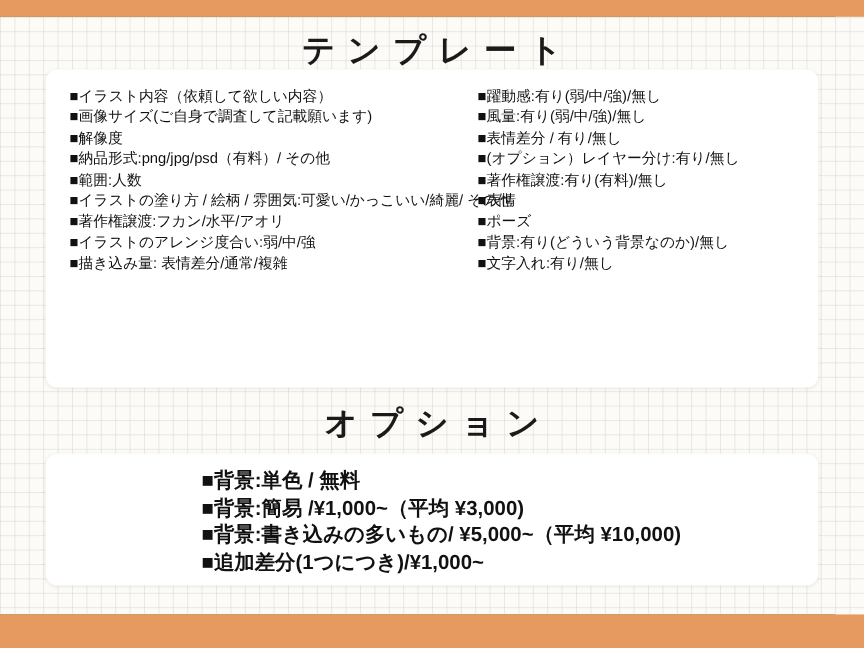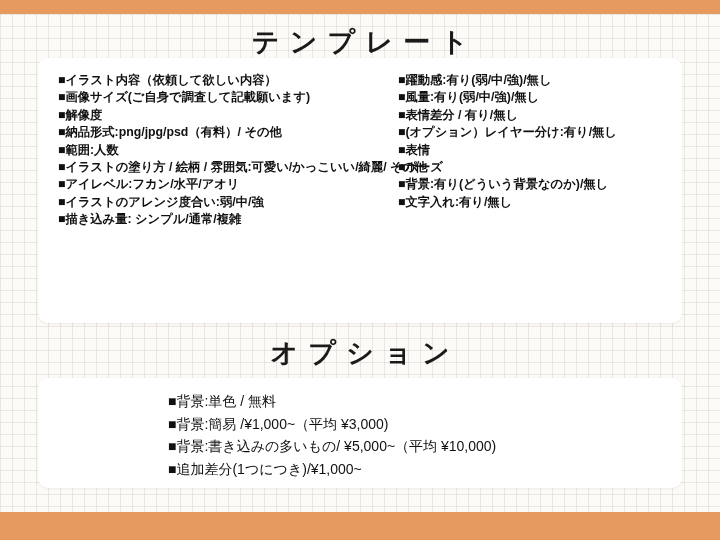--- a/index.html
+++ b/index.html
@@ -90,35 +90,35 @@
     position: absolute;
     top: 14px;
   }
   #template-col-left { left: 20px; width: 340px; }
   #template-col-right { left: 360px; width: 280px; }
   .line {
     font-size: 12.3px;
     color: #111111;
     line-height: 17.4px;
     white-space: nowrap;
-    font-weight: bold;
+    font-weight: normal;
     letter-spacing: 0px;
   }
   #option-list {
     position: absolute;
     left: 130px;
     top: 12px;
     width: 500px;
   }
   .opt-line {
-    font-size: 14px;
+    font-size: 17px;
     color: #111111;
     line-height: 22.5px;
     white-space: nowrap;
-    font-weight: normal;
+    font-weight: bold;
   }
 </style>
 </head>
 <body>
 
 <div class="page">
   <div class="grid-bg"></div>
   <div class="top-band"></div>
   <div class="bottom-band"></div>
 
@@ -127,29 +127,30 @@
     <div class="heading" id="template-heading">テンプレート</div>
 
     <div class="card" id="template-card">
       <div class="col" id="template-col-left">
         <div class="line">■イラスト内容（依頼して欲しい内容）</div>
         <div class="line">■画像サイズ(ご自身で調査して記載願います)</div>
         <div class="line">■解像度</div>
         <div class="line">■納品形式:png/jpg/psd（有料）/ その他</div>
         <div class="line">■範囲:人数</div>
         <div class="line">■イラストの塗り方 / 絵柄 / 雰囲気:可愛い/かっこいい/綺麗/ その他</div>
-        <div class="line">■アイレベル:フカン/水平/アオリ</div>
+        <div class="line">■著作権譲渡:フカン/水平/アオリ</div>
         <div class="line">■イラストのアレンジ度合い:弱/中/強</div>
-        <div class="line">■描き込み量: シンプル/通常/複雑</div>
+        <div class="line">■描き込み量: 表情差分/通常/複雑</div>
       </div>
       <div class="col" id="template-col-right">
         <div class="line">■躍動感:有り(弱/中/強)/無し</div>
         <div class="line">■風量:有り(弱/中/強)/無し</div>
         <div class="line">■表情差分 / 有り/無し</div>
         <div class="line">■(オプション）レイヤー分け:有り/無し</div>
+        <div class="line">■著作権譲渡:有り(有料)/無し</div>
         <div class="line">■表情</div>
         <div class="line">■ポーズ</div>
         <div class="line">■背景:有り(どういう背景なのか)/無し</div>
         <div class="line">■文字入れ:有り/無し</div>
       </div>
     </div>
 
     <div class="heading" id="option-heading">オプション</div>
 
     <div class="card" id="option-card">

